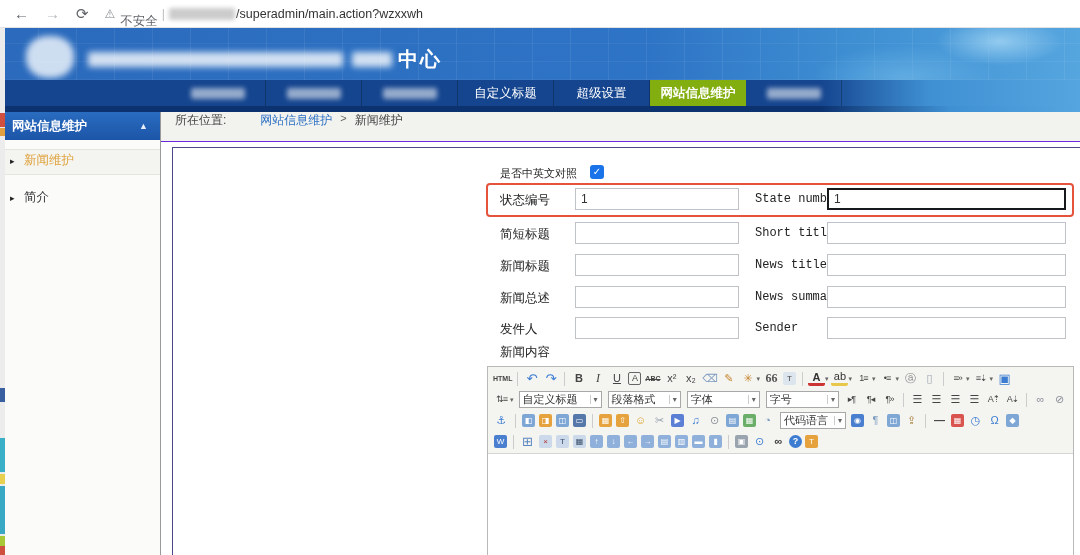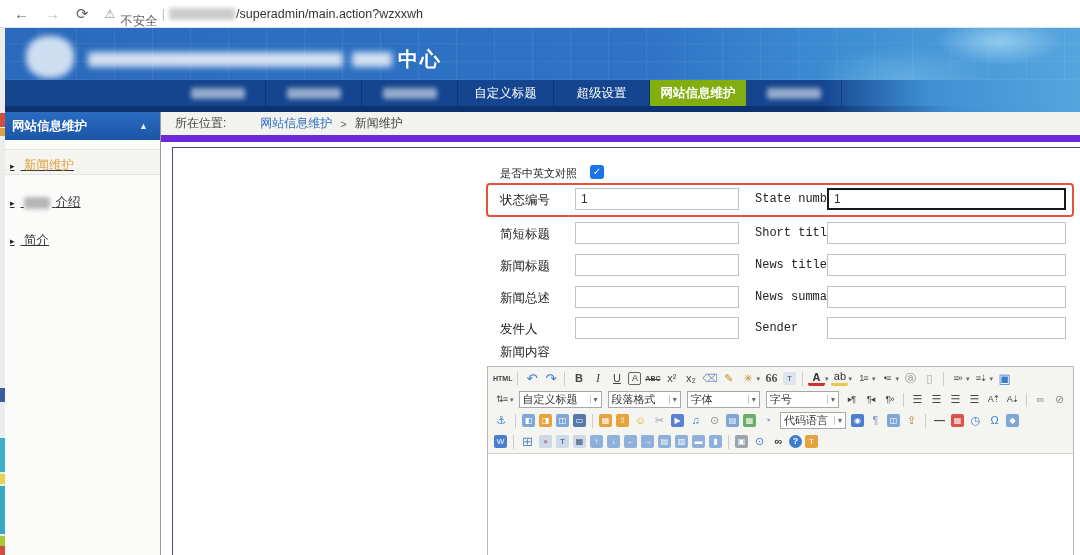--- a/index.html
+++ b/index.html
@@ -50,33 +50,33 @@
   .navstrip{position:absolute;left:0;top:106px;width:1080px;height:6px;
        background:linear-gradient(90deg,#0c3270 0%,#0c3270 76%,#3f90d3 88%,#55a5df 100%);}
 
   
   .sidebar{position:absolute;left:0;top:112px;width:161px;height:443px;background:#fbfbfa;
            border-right:1px solid #9a9a9a;}
   .shead{height:28px;background:linear-gradient(#2a6cc0,#1c55a8);color:#fff;font-weight:bold;
          font-size:12.5px;display:flex;align-items:center;justify-content:space-between;
          padding:0 12px 0 12px;cursor:pointer;}
   .shead .caret{font-size:9px;color:#e8eef8;}
-  .sitem{height:26px;line-height:30px;padding-left:10px;font-size:12.5px;color:#333;cursor:pointer;text-decoration:underline;}
+  .sitem{height:26px;line-height:20px;padding-left:10px;font-size:12.5px;color:#333;cursor:pointer;}
   .sitem .arr{font-size:9px;color:#222;margin-right:6px;}
   .sitem.active{margin-top:9px;background:#f4f4f1;border-top:1px solid #e4e4e0;border-bottom:1px solid #e4e4e0;}
   .sitem.active .lbl{color:#dfa23a;}
   .sitem.mid{margin-top:12px;}
 
   
   .edge{position:absolute;left:0;top:28px;width:5px;height:527px;background:#ececec;}
   .edge div{position:absolute;left:0;width:5px;}
 
   
   .bc{position:absolute;left:161px;top:112px;width:919px;height:30px;background:#f2f2ef;
-      border-bottom:7px solid #6d28d9;display:flex;align-items:center;font-size:12px;color:#444;
+      border-bottom:1px solid #6d28d9;display:flex;font-size:12px;color:#444;
       padding-left:14px;}
   .bc .loc{margin-right:34px;}
   .bc-link{color:#2b6fc3;text-decoration:none;cursor:pointer;}
   .bc .sep{margin:0 8px;color:#666;font-size:11px;}
 
   
   .panel-frame{position:absolute;left:172px;top:147px;width:908px;height:408px;background:#fff;
                border-left:1px solid #4a4a8a;border-top:1px solid #4a4a8a;}
 
   
@@ -169,25 +169,20 @@
     <div class="shead">
       <span>网站信息维护</span>
       <span class="caret">▲</span>
     </div>
     <div class="sitem active">
       <span class="arr">▸</span>
       <span class="lbl">新闻维护</span>
     </div>
     <div class="sitem mid">
       <span class="arr">▸</span>
-      <span class="redact sr"></span>
-      <span class="lbl">介绍</span>
-    </div>
-    <div class="sitem mid">
-      <span class="arr">▸</span>
       <span class="lbl">简介</span>
     </div>
   </div>
 
   <div class="edge">
     <div style="top:85px;height:14px;background:#d05040;"></div>
     <div style="top:100px;height:8px;background:#e0a040;"></div>
     <div style="top:360px;height:14px;background:#3a5fa0;"></div>
     <div style="top:410px;height:34px;background:#3ab0c8;"></div>
     <div style="top:446px;height:10px;background:#e8d050;"></div>

